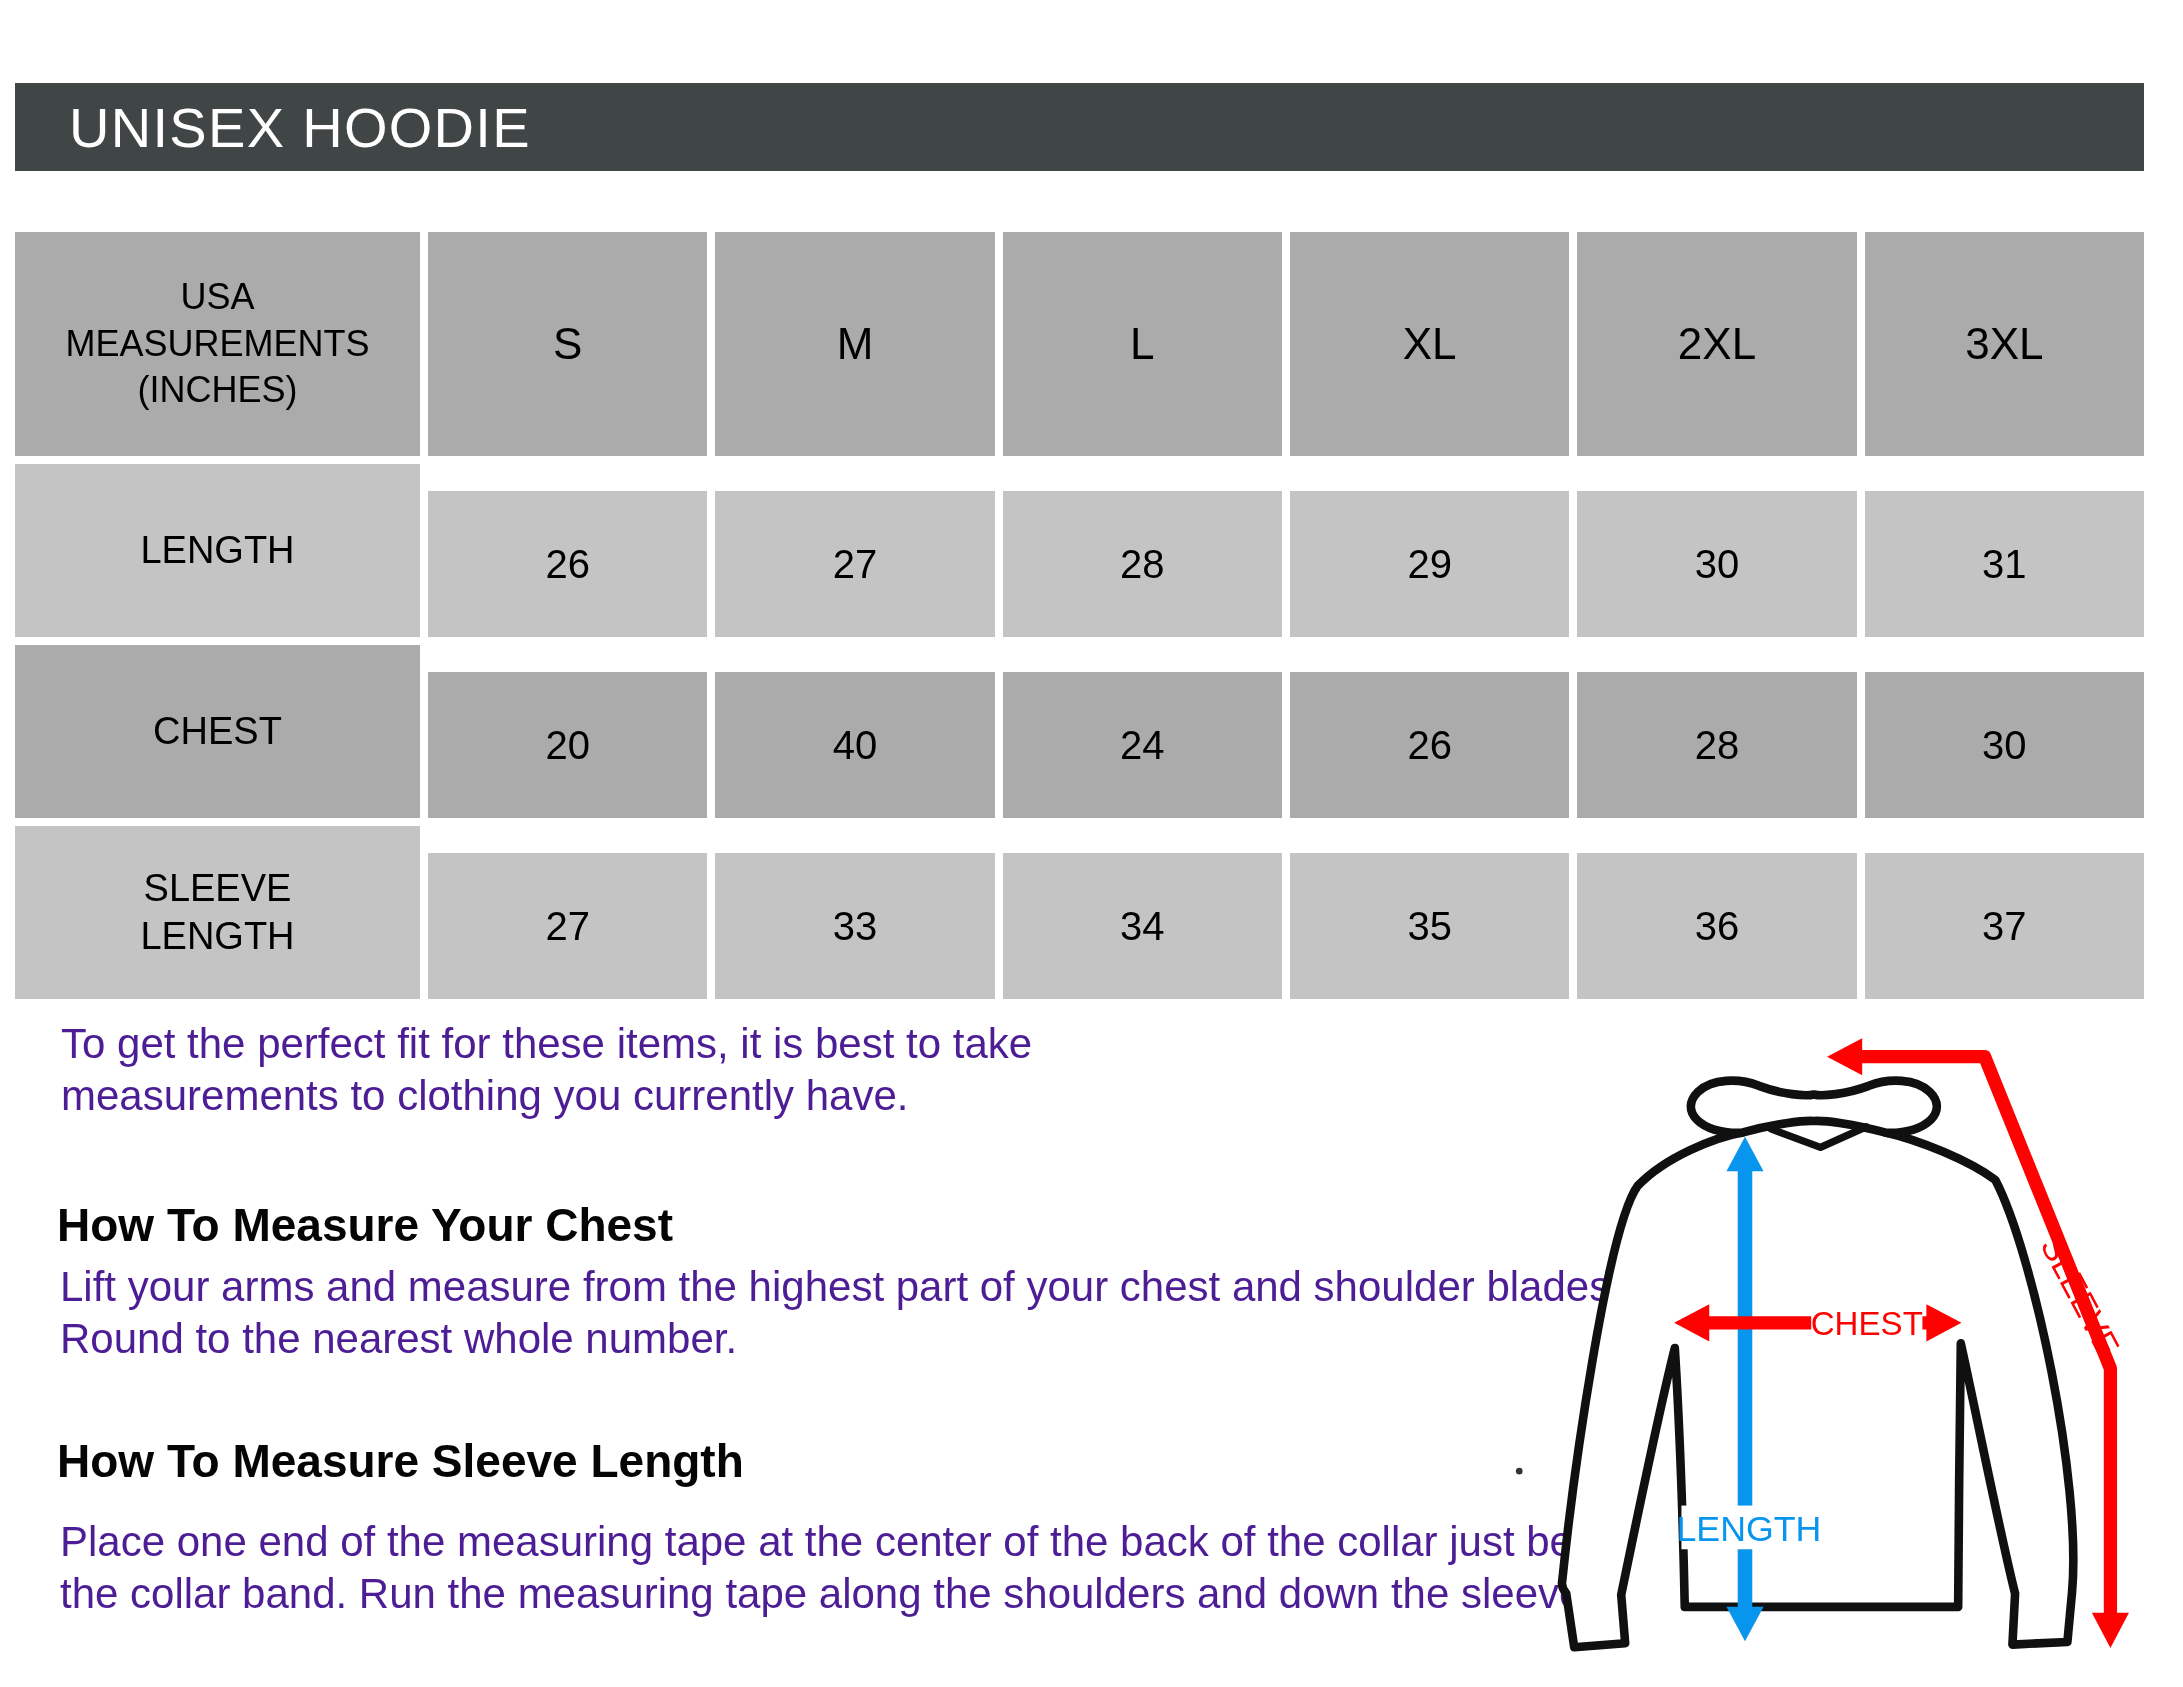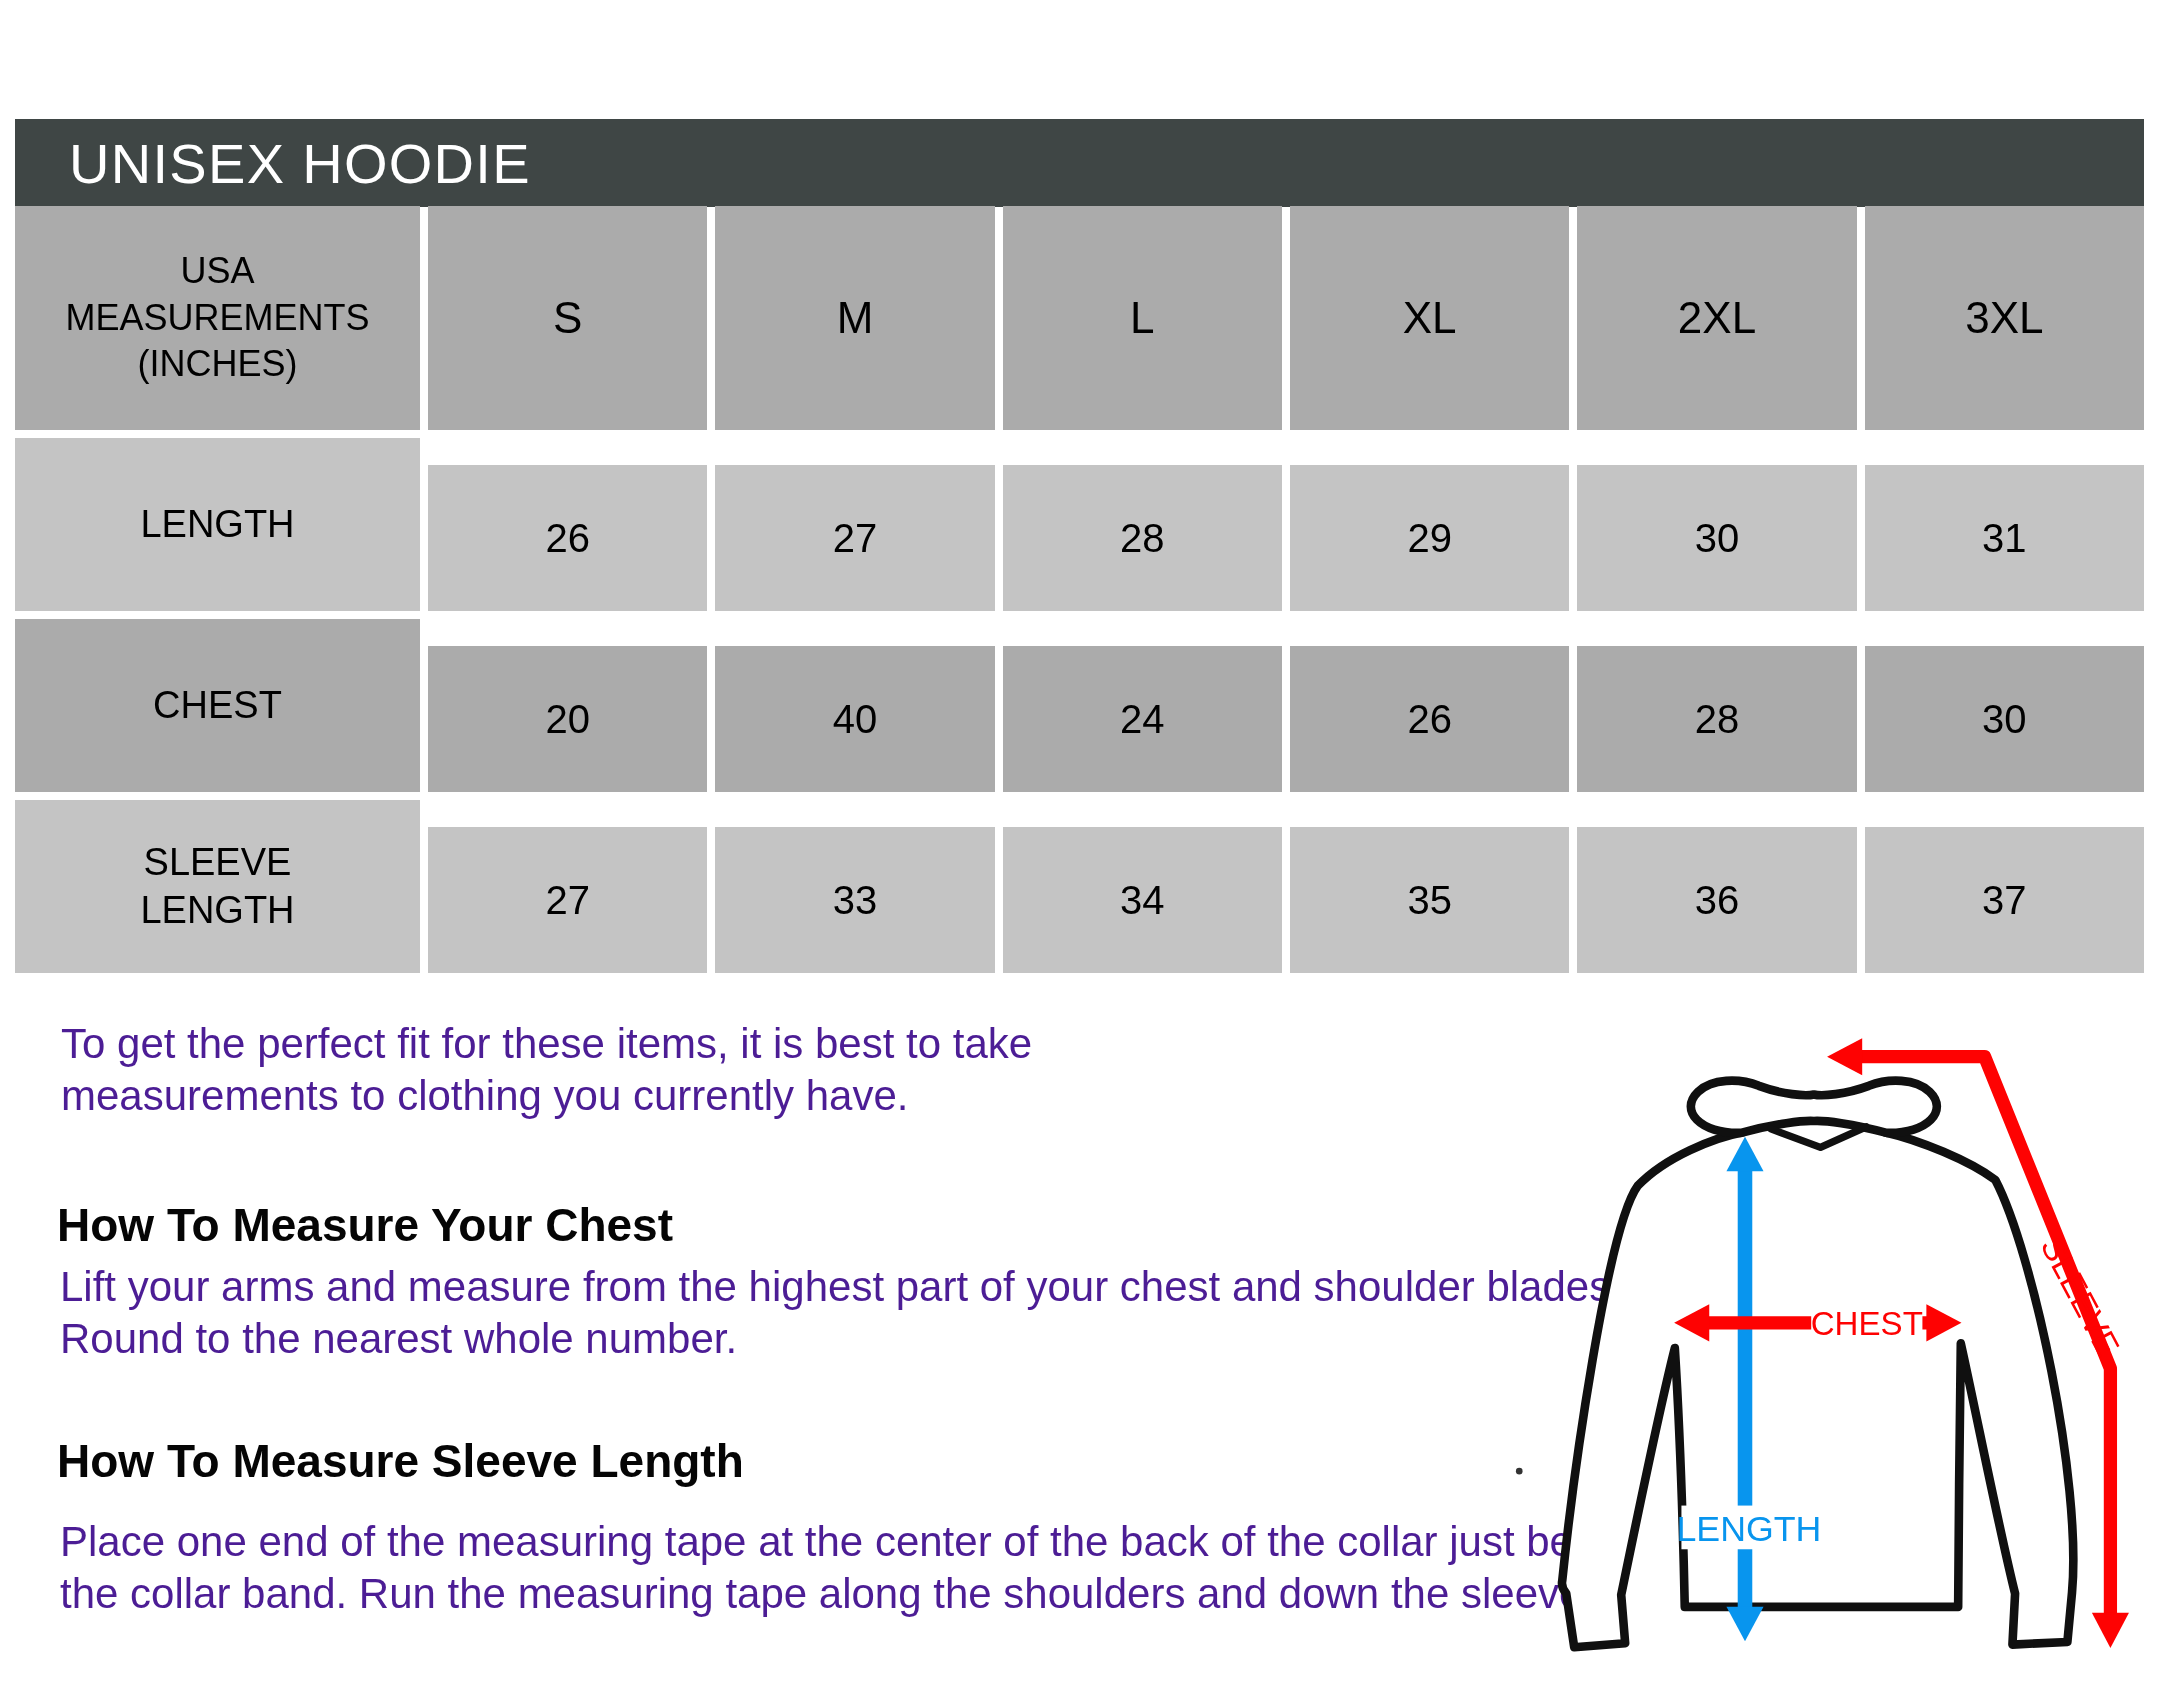--- a/index.html
+++ b/index.html
@@ -10,30 +10,30 @@
     font-family:"Liberation Sans","DejaVu Sans",sans-serif;
     color:#000;
     overflow:hidden;
   }
 
   
   .title-bar {
     position:absolute; left:15px; top:83px;
     width:2129px; height:88px;
     background:#3f4645;
-    display:flex; align-items:center;margin-top:36px;
+    display:flex; align-items:center;
   }
   .title-bar .title-text {
     color:#ffffff; font-size:56px; letter-spacing:1.3px;
     padding-left:54px; white-space:nowrap;
   }
 
   
   .size-table {
-    position:absolute; left:15px; top:206px;
+    position:absolute; left:15px; top:232px;
     width:2129px;
     display:grid;
     grid-template-columns:405px repeat(6,1fr);
     grid-template-rows:224px 173px 173px 173px;
     gap:8px;
   }
   .cell {
     display:flex; align-items:center; justify-content:center;
     text-align:center; color:#000;
   }

